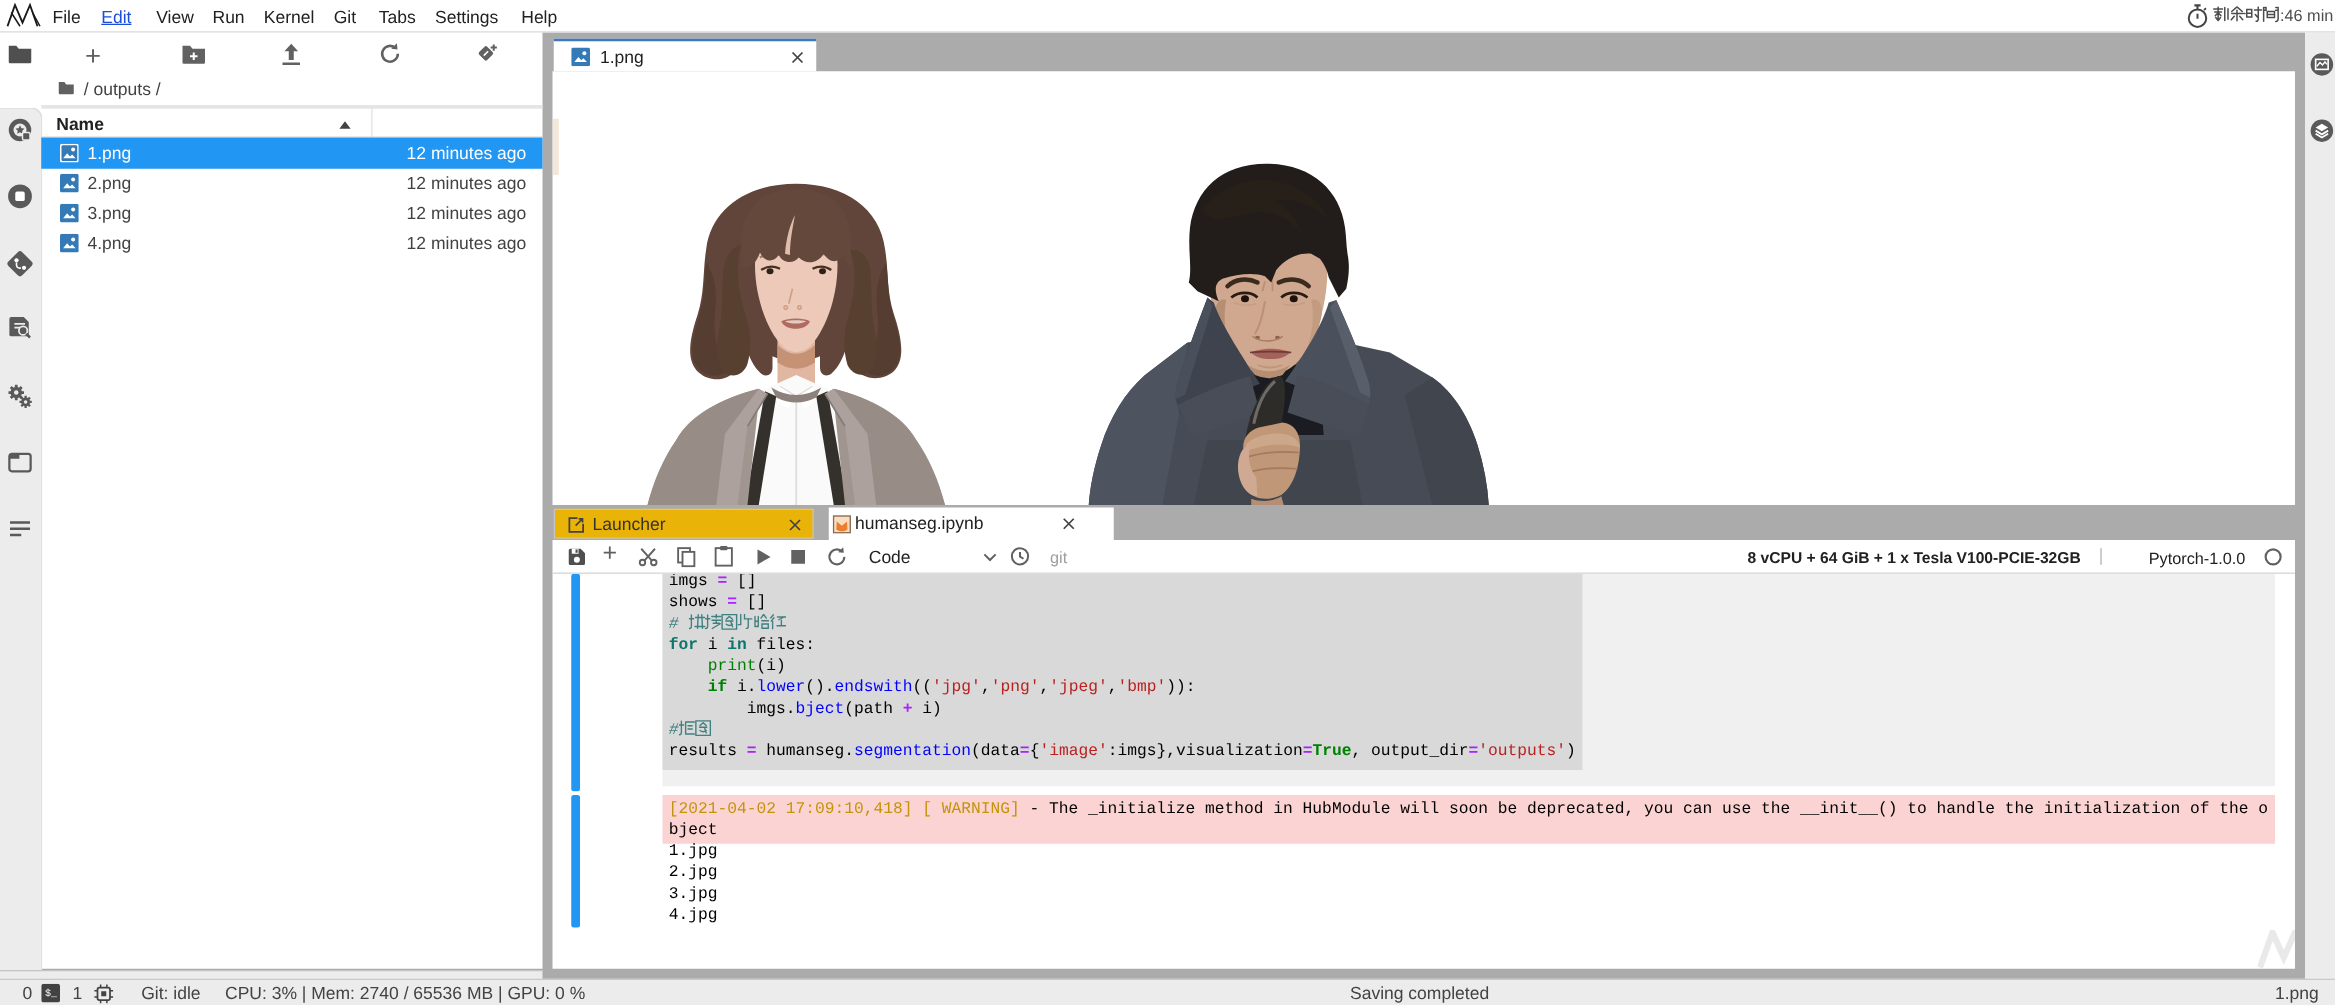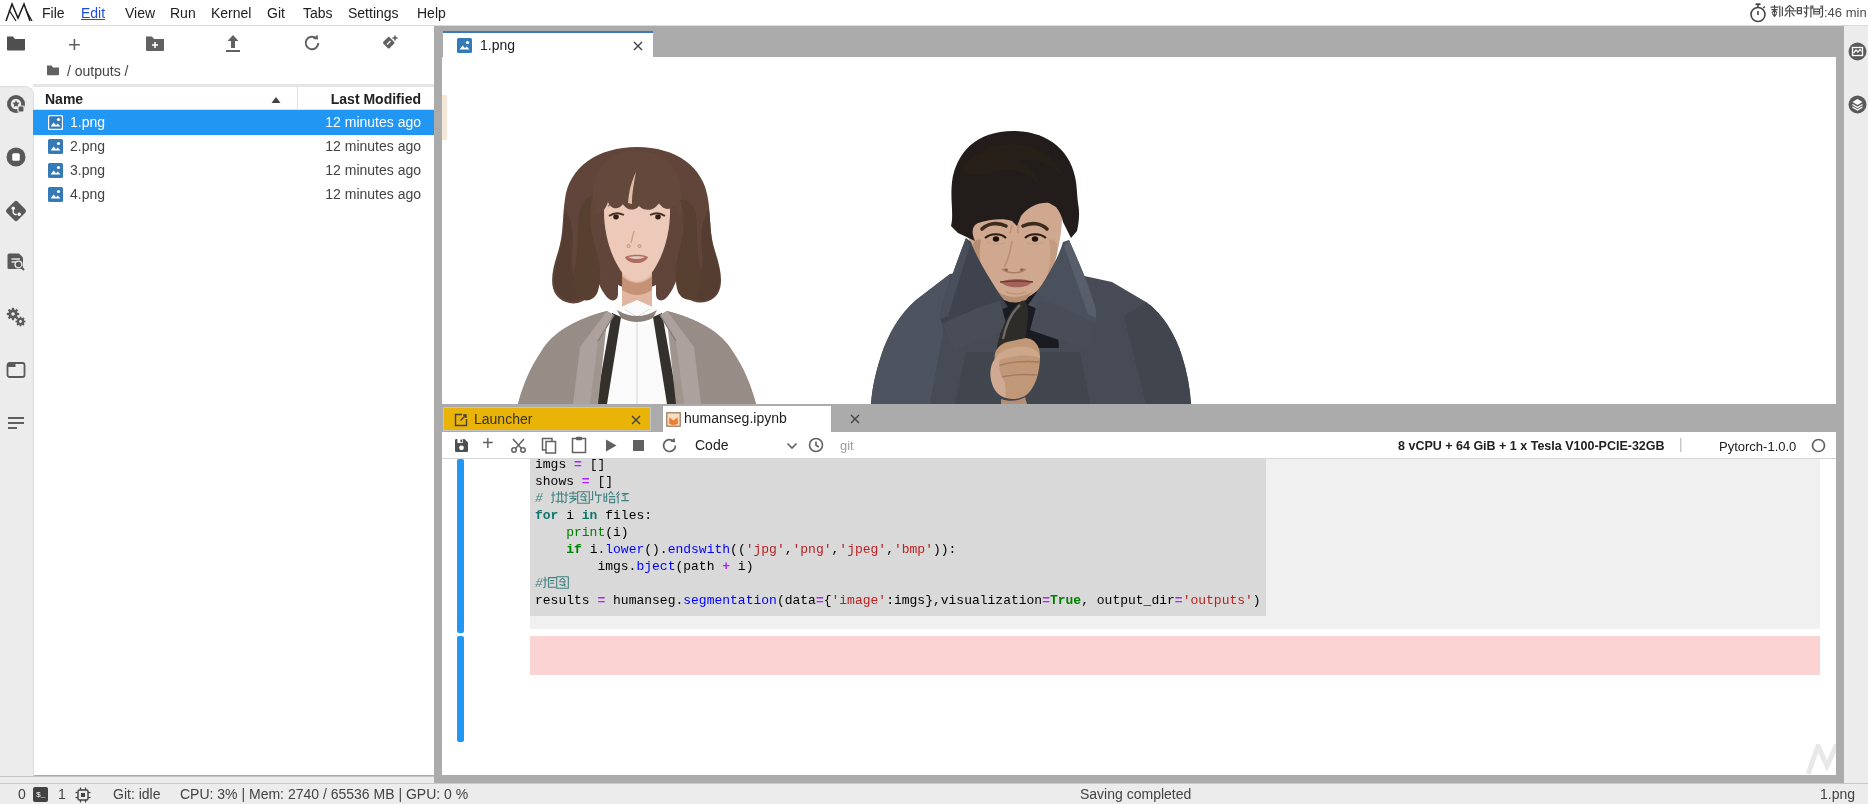--- a/index.html
+++ b/index.html
@@ -136,21 +136,20 @@
   <path d="M1 2.5 h4.5 l1.5 2 h6 v7 a.8 .8 0 0 1 -.8 .8 h-10.4 a.8 .8 0 0 1 -.8 -.8 z" fill="#616161"></path>
 </svg>
 <div class="abs" style="left:67px;top:63px;font-size:14px;color:#424242;z-index:12;">/ outputs /</div>
 
 <div class="abs" style="left:33px;top:84px;width:401px;height:26px;border-top:3px solid #e5e5e5;border-bottom:1px solid #e0e0e0;z-index:12;box-sizing:border-box;">
   <div class="abs" style="left:12px;top:4px;font-size:14px;font-weight:bold;color:#212121;">Name</div>
   <svg class="abs" style="left:237px;top:8px;" width="12" height="10" viewBox="0 0 12 10">
       <path d="M6 2 L10.5 8 h-9 z" fill="#424242"></path>
     </svg>
   <div class="abs" style="left:264px;top:0;width:1px;height:25px;background:#e0e0e0;"></div>
-  <div class="abs" style="left:0;top:4px;width:388px;text-align:right;font-size:14px;font-weight:bold;color:#212121;">Last Modified</div>
 </div>
 
 <div class="abs" style="left:33px;top:110px;width:401px;height:98px;z-index:12;font-size:14px;">
   <div class="abs" style="left:0;top:0;width:401px;height:25px;background:#2196f3;color:#fff;">
     <svg class="abs" style="left:15px;top:5px;" width="15" height="15" viewBox="0 0 15 15">
         <rect width="15" height="15" rx="1.5" fill="#fff"></rect>
         <rect x="1.2" y="1.2" width="12.6" height="12.6" rx="1" fill="#337ab7"></rect>
         <circle cx="10.5" cy="4.5" r="1.6" fill="#fff"></circle>
         <path d="M2.5 11.5 l3.2-4 2.3 2.7 1.7-1.7 2.8 3 z" fill="#fff"></path>
       </svg>
@@ -308,21 +307,21 @@
 <div class="abs" style="left:443px;top:407px;width:208px;height:24px;background:#eab308;border:1px solid #c4c4c4;box-sizing:border-box;z-index:12;">
   <svg class="abs" style="left:10px;top:5px;" width="14" height="14" viewBox="0 0 14 14">
     <path d="M12.5 6 v6.5 h-11 v-11 H8" fill="none" stroke="#424242" stroke-width="1.4"></path>
     <path d="M6.5 7.5 L12 2 M9 2 h3 v3" stroke="#424242" stroke-width="1.4" fill="none"></path>
   </svg>
   <div class="abs" style="left:30px;top:3px;font-size:14px;color:#333;">Launcher</div>
   <svg class="abs" style="left:186px;top:6px;" width="12" height="12" viewBox="0 0 12 12">
       <path d="M2 2 L10 10 M10 2 L2 10" stroke="#424242" stroke-width="1.4"></path>
     </svg>
 </div>
-<div class="abs" style="left:663px;top:406px;width:168px;height:26px;background:#fff;z-index:12;">
+<div class="abs" style="left:663px;top:406px;width:208px;height:26px;background:#fff;z-index:12;padding-left:20px;">
   <svg class="abs" style="left:3px;top:6px;" width="15" height="15" viewBox="0 0 15 15">
     <rect x="0.8" y="0.8" width="13.4" height="13.4" fill="#f9ddc0" stroke="#8a6a4f" stroke-width="1.1"></rect>
     <path d="M3 11.5 L3.4 5.2 L7.5 8.6 L11.6 5.2 L12 11.5 C9 13.6 6 13.6 3 11.5 Z" fill="#ec7f2e"></path>
   </svg>
   <div class="abs" style="left:21px;top:4px;font-size:14px;color:#212121;">humanseg.ipynb</div>
   <svg class="abs" style="left:186px;top:7px;" width="12" height="12" viewBox="0 0 12 12">
       <path d="M2 2 L10 10 M10 2 L2 10" stroke="#424242" stroke-width="1.4"></path>
     </svg>
 </div>
 
@@ -415,20 +414,26 @@
   <svg class="abs" style="left:101px;top:117px;" width="26" height="14" viewBox="0 0 26 14">
       <g transform="translate(0.0,0)">
         <path d="M2.1 1 v9 q0 1.8 -1.7 1.8 M0.5 4 h3.4 M5.5 1.6 h7 M5.5 1.6 v9.6 M5.5 11.2 h7 M7.4 4.6 h3.4 M7.4 7.2 h3.4" fill="none" stroke="#408080" stroke-width="1.1" stroke-linecap="round"></path>
       </g>
       <g transform="translate(13.0,0)">
         <path d="M0.7 0.7 h11.6 v11.6 h-11.6 z M4 4.4 l2.5 -2.2 2.5 2.2 M3.6 5.8 h5.8 M4 8.4 q2.5 1.9 5 0 M7.8 6.6 l1.2 3.8" fill="none" stroke="#408080" stroke-width="1.1" stroke-linecap="round"></path>
       </g>
     </svg>
 
   <div class="abs mono" style="left:88px;top:177px;width:1290px;height:39px;background:#fbd3d3;"></div>
+  <pre class="abs mono" style="left:93px;top:179px;margin:0;font-size:13px;line-height:17px;color:#000;"><span style="color:#c4940a;">[2021-04-02 17:09:10,418] [ WARNING]</span> - The _initialize method in HubModule will soon be deprecated, you can use the __init__() to handle the initialization of the o
+bject
+1.jpg
+2.jpg
+3.jpg
+4.jpg</pre>
   <svg class="abs" style="left:1364px;top:285px;opacity:0.22;" width="42" height="32" viewBox="0 0 42 32">
     <path d="M2 30 L12 2 L21 22 L30 2 L40 30" fill="none" stroke="#9a9a9a" stroke-width="5"></path>
   </svg>
 </div>
 
 <div class="abs" style="left:1844px;top:25px;width:24px;height:758px;background:#ececec;z-index:10;"></div>
 <svg class="abs" style="left:1848px;top:42px;z-index:12;" width="19" height="19" viewBox="0 0 19 19">
   <circle cx="9.5" cy="9.5" r="9" fill="#5a5a5a"></circle>
   <rect x="4.5" y="5.5" width="10" height="8" fill="none" stroke="#fff" stroke-width="1.3"></rect>
   <path d="M5.5 11 l2.5 -3 2 2 2 -2.5 1.5 2" fill="none" stroke="#fff" stroke-width="1.2"></path>

